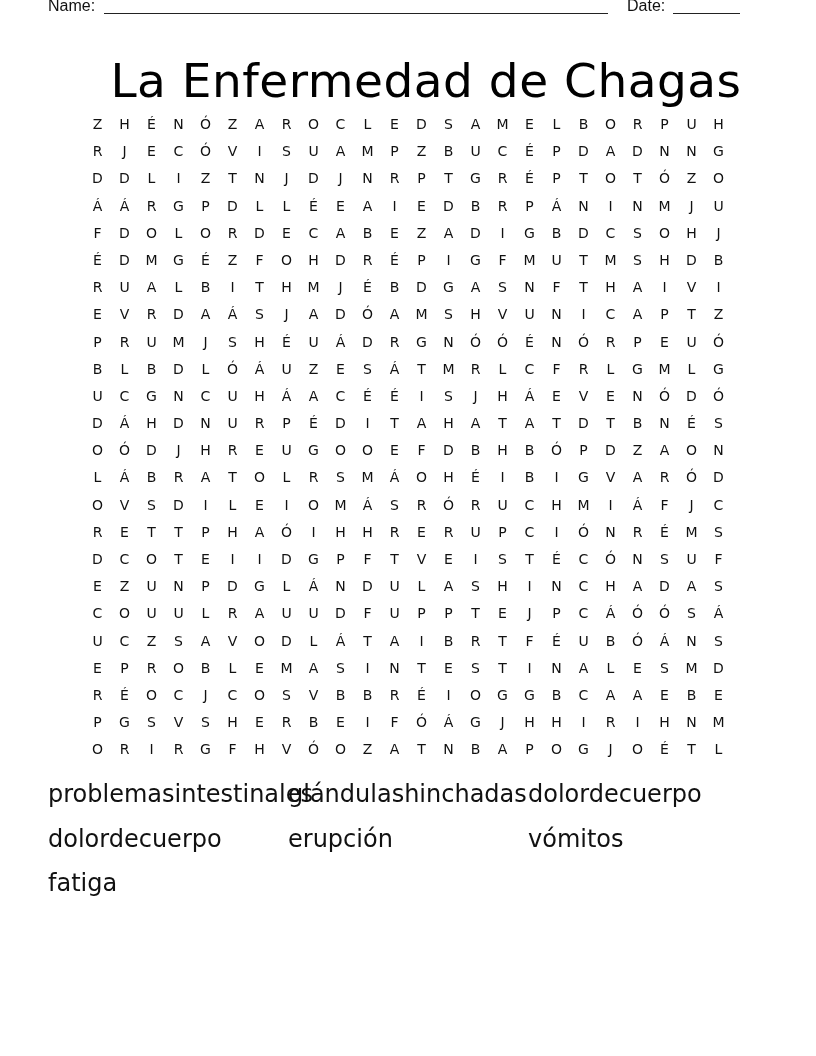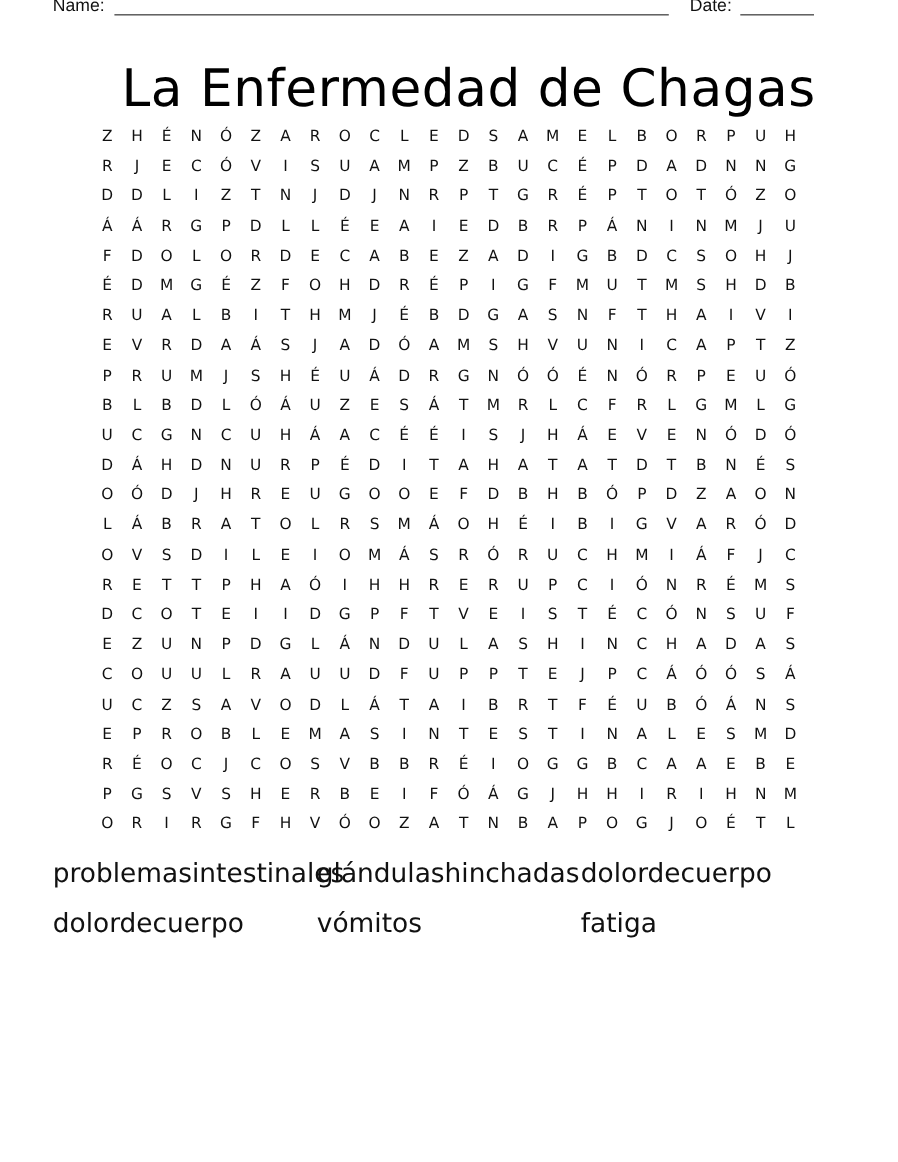--- a/index.html
+++ b/index.html
@@ -620,15 +620,16 @@
     <div class="cell">É</div>
     <div class="cell">T</div>
     <div class="cell">L</div>
   </div>
 
 <div class="words" id="words">
     <div class="word">problemasintestinales</div>
     <div class="word">glándulashinchadas</div>
     <div class="word">dolordecuerpo</div>
     <div class="word">dolordecuerpo</div>
+    <div class="word">erupción</div>
     <div class="word">vómitos</div>
     <div class="word">fatiga</div>
   </div>
 
 </body></html>

